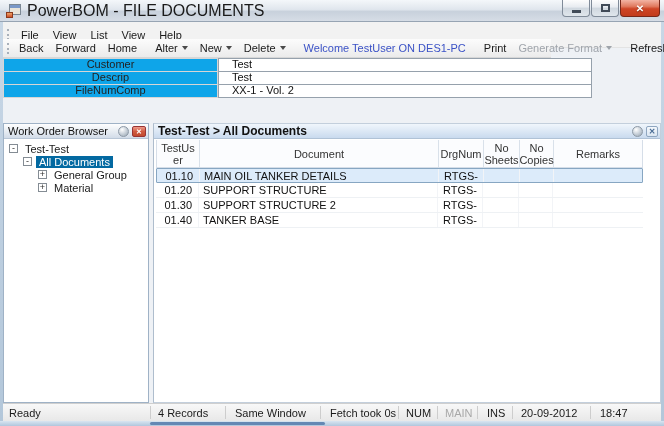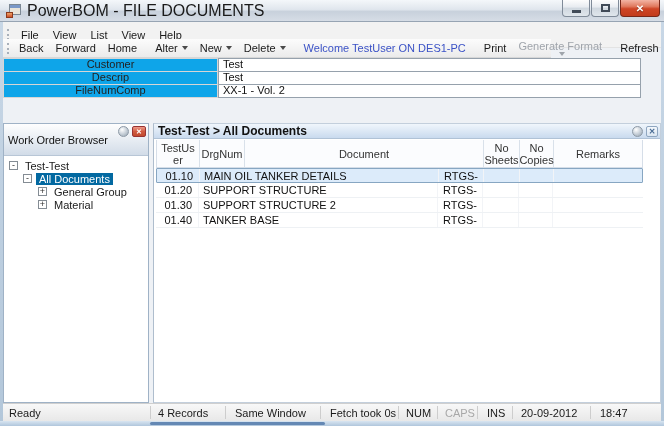--- a/index.html
+++ b/index.html
@@ -49,40 +49,40 @@
     display:flex; align-items:center; font-size:11px; color:#1a1a1a; }
   .grip { width:3px; height:11px; border-left:2px dotted #a8b0ba; margin:0 4px 0 4px; }
   .menu-item { padding:1px 7px; cursor:default; }
   .toolbar { position:absolute; left:3px; top:39px; width:548px; height:19px;
     background:linear-gradient(#fcfcfc,#ebebeb); border-bottom:1px solid #d7d7d7;
     display:flex; align-items:center; font-size:11px; color:#1a1a1a; white-space:nowrap; }
   .tb-btn { padding:1px 6px; display:flex; align-items:center; }
   .tb-sep { width:1px; height:13px; background:#c3c3c3; margin:0 3px; }
   .dd-arrow { width:0; height:0; border-left:3px solid transparent; border-right:3px solid transparent;
     border-top:4px solid #4a4a4a; margin-left:4px; }
-  .tb-btn.disabled { color:#9fa4ab;flex-direction:column; }
+  .tb-btn.disabled { color:#9fa4ab; }
   .tb-btn.disabled .dd-arrow { border-top-color:#9fa4ab; }
   .welcome { color:#3b52c6; padding:1px 6px; }
 
   
   .formarea { position:absolute; left:3px; top:59px; width:658px; }
   .form-row { display:flex; height:13px; }
   .form-label { flex:0 0 215px; background:#0ea5e9; border:1px solid #d6d6d6; margin-top:-1px;
     font-size:11px; color:#222; text-align:center; line-height:11px; }
-  .form-value { width:423px; background:#fff; border:1px solid #96a1ac; margin-top:-1px;
-    font-size:11px; color:#111; padding:0 4px; line-height:11px; }
+  .form-value { width:374px; background:#fff; border:1px solid #96a1ac; margin-top:-1px;
+    font-size:11px; color:#111; padding:0 13px; line-height:11px; }
 
   
   .panel-hdr-icons { position:absolute; right:2px; top:2px; display:flex; align-items:center; }
   .pin-icon { width:11px; height:11px; border-radius:50%; border:1px solid #8d99a6; margin-right:3px;
     background:radial-gradient(circle at 35% 30%, #ffffff, #c3ccd5 55%, #96a2ae); }
 
   .leftpanel { position:absolute; left:3px; top:123px; width:146px; height:280px;
     border:1px solid #9fb2c6; background:#fff; }
-  .leftpanel .hdr { height:32px; background:linear-gradient(#fefefe,#d2dce8);
+  .leftpanel .hdr { height:15px; background:linear-gradient(#fefefe,#d2dce8);
     border-bottom:1px solid #b8c6d6; font-size:11px; color:#111;
     display:flex; align-items:center; padding-left:4px; position:relative; }
   .close-red { width:14px; height:11px; border:1px solid #933; border-radius:2px;
     background:linear-gradient(#ef9b8b,#d05a40 50%,#c14a2e);
     color:#fff; font-size:7px; font-weight:bold; line-height:9px; text-align:center; }
   .tree { padding-top:3px; font-size:11px; color:#1a1a1a; }
   .tree-row { height:13px; display:flex; align-items:center; }
   .expander { width:9px; height:9px; border:1px solid #848c94; background:#fff;
     font-size:9px; line-height:7px; text-align:center; color:#333; margin-right:4px; flex:0 0 9px; }
   .tree-label { padding:0 3px; line-height:12px; }
@@ -237,22 +237,22 @@
     <div class="hdr">
       <span>Test-Test &gt; All Documents</span>
       <div class="panel-hdr-icons">
         <div class="pin-icon"></div>
         <div class="close-blue">✕</div>
       </div>
     </div>
     <div class="table">
       <div class="thead">
         <div class="th serial c0">TestUser</div>
+        <div class="th c1">Document</div>
         <div class="th c2">DrgNum</div>
-        <div class="th c1">Document</div>
         <div class="th c3">No Sheets</div>
         <div class="th c4">No Copies</div>
         <div class="th c5">Remarks</div>
       </div>
       <div class="tbody">
         <div class="row selected">
           <div class="td serial c0">01.10</div>
           <div class="td doc c1">MAIN OIL TANKER DETAILS</div>
           <div class="td drg c2">RTGS-</div>
           <div class="td c3"></div>
@@ -291,21 +291,21 @@
     <span style="left:6px">Ready</span>
     <div class="sep" style="left:147px"></div>
     <span style="left:155px">4 Records</span>
     <div class="sep" style="left:222px"></div>
     <span style="left:232px">Same Window</span>
     <div class="sep" style="left:317px"></div>
     <span style="left:327px">Fetch took 0s</span>
     <div class="sep" style="left:395px"></div>
     <span style="left:403px">NUM</span>
     <div class="sep" style="left:434px"></div>
-    <span class="dim" style="left:442px">CAPS</span>
+    <span class="dim" style="left:442px">MAIN</span>
     <div class="sep" style="left:474px"></div>
     <span style="left:484px">INS</span>
     <div class="sep" style="left:509px"></div>
     <span style="left:518px">20-09-2012</span>
     <div class="sep" style="left:587px"></div>
     <span style="left:597px">18:47</span>
   </div>
 
   <div class="bottomstrip">
     <div class="glow"></div>

